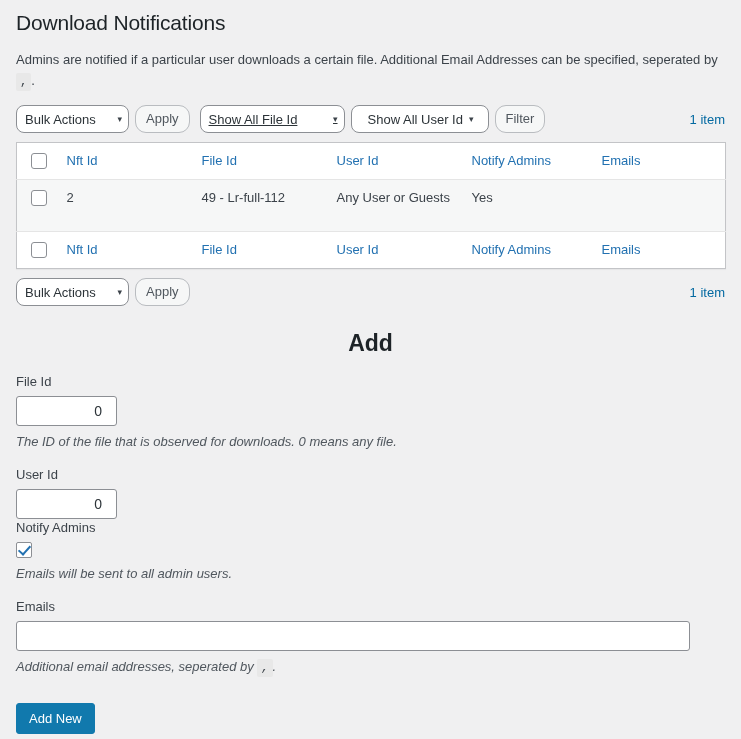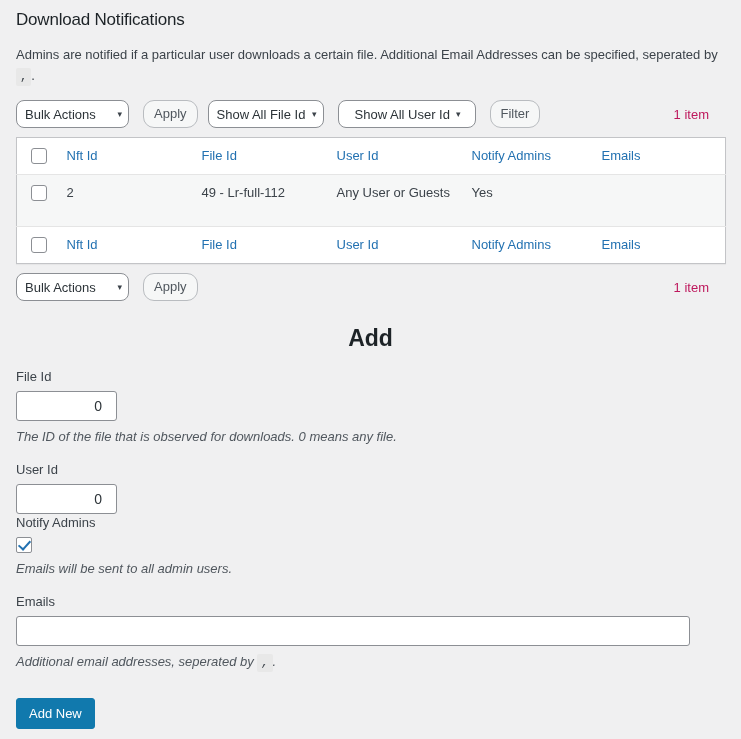--- a/index.html
+++ b/index.html
@@ -13,21 +13,21 @@
     -webkit-font-smoothing: antialiased;
   }
   .wrap {
     position: relative;
     width: 741px;
     height: 739px;
     padding: 0 16px;
     overflow: hidden;
   }
   h1.page-title {
-    font-size: 17px;
+    font-size: 21px;
     font-weight: 400;
     color: #1d2327;
     margin: 0;
     padding: 9px 0 14px 0;
     line-height: 1.3;
     letter-spacing: -0.2px;
   }
   p.page-desc {
     font-size: 13px;
     color: #3c434a;
@@ -57,50 +57,50 @@
     height: 28px;
     border: 1px solid #8c8f94;
     background: #fff;
     border-radius: 8px;
     font-size: 13px;
     color: #2c3338;
     display: inline-flex;
     align-items: center;
     padding: 0 6px 0 8px;
     line-height: 1;
-    margin-right: 14px;
+    margin-right: 6px;
     white-space: nowrap;
     font-family: "Liberation Sans", sans-serif;
   }
   .select-box .caret {
     font-size: 9px;
     margin-left: 6px;
     color: #3c434a;
   }
   .select-box.bulk { width: 113px; justify-content: space-between; }
-  .select-box.file-filter { width: 116px; justify-content: space-between; }
+  .select-box.file-filter { width: 145px; justify-content: space-between; text-decoration: underline; }
   .select-box.user-filter { width: 138px; justify-content: center; }
   .btn-secondary {
     height: 28px;
     border: 1px solid #b9bcc0;
     background: #f6f7f7;
     color: #50575e;
     border-radius: 11px;
     font-size: 13px;
     padding: 0 10px;
     cursor: pointer;
     font-family: "Liberation Sans", sans-serif;
     line-height: 26px;
     margin-right: 10px;
   }
   .displaying-num {
     position: absolute;
-    right: 16px;
-    font-size: 13px;
-    color: #be185d;
+    right: 0;
+    font-size: 13px;
+    color: #0369a1;
   }
 
   
   table.wp-list-table {
     width: 709px;
     border-collapse: collapse;
     border: 1px solid #c3c4c7;
     background: #fff;
     table-layout: fixed;
     box-shadow: 0 1px 1px rgba(0,0,0,0.04);

